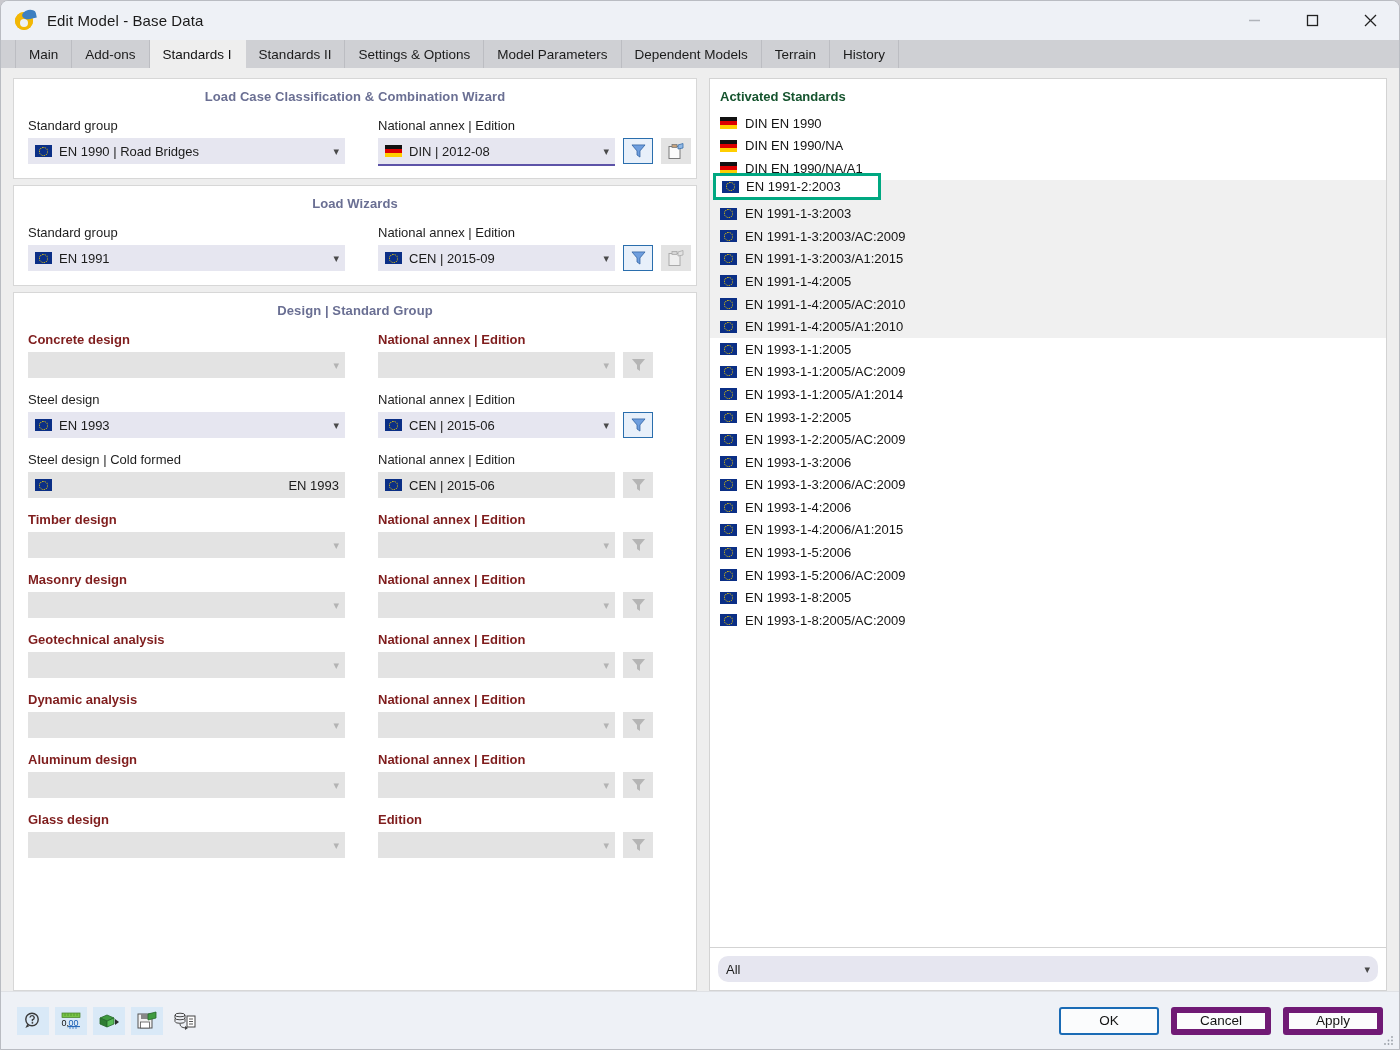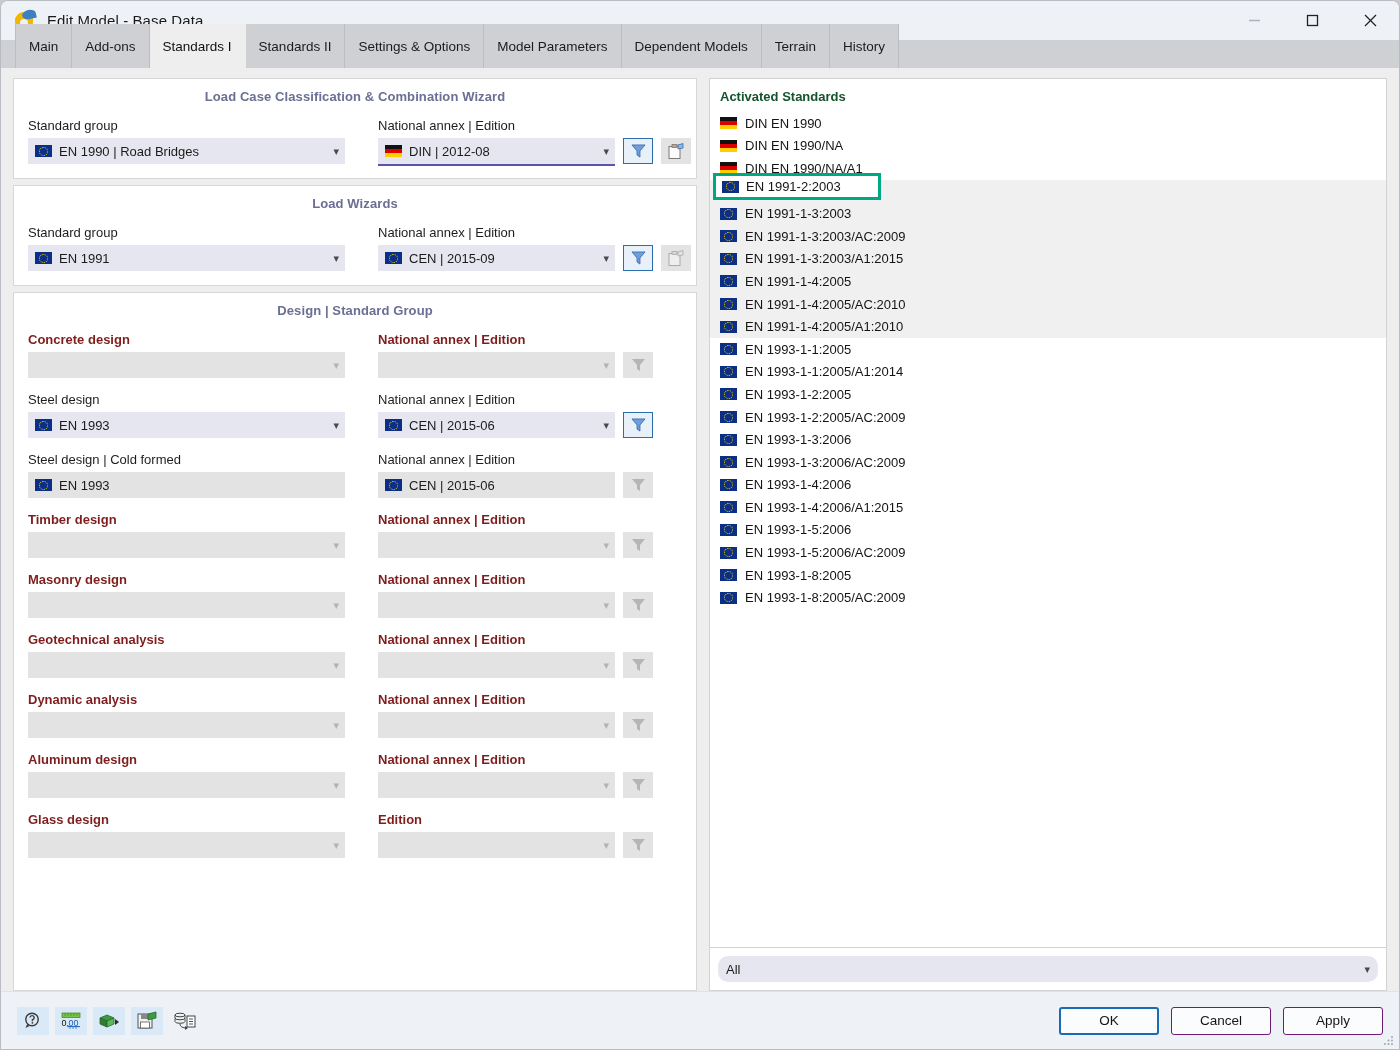--- a/index.html
+++ b/index.html
@@ -56,21 +56,21 @@
 
   
   #tabstrip {
     height: 28px; flex: 0 0 28px;
     background: #cfd0d4;
     display: flex; align-items: flex-end;
     padding-left: 14px;
     position: relative;
   }
   .tab {
-    height: 44px; padding: 0 13px;
+    height: 28px; padding: 0 13px;
     display: flex; align-items: center;
     font-size: 13.5px; color: #1b1b1b;
     background: #cfd0d4;
     border-right: 1px solid #bcbdc2;
     white-space: nowrap;
   }
   .tab:first-child { border-left: 1px solid #bcbdc2; }
   .tab.active {
     background: #eeeeee; border-right-color: #eeeeee;
     color: #111;
@@ -107,21 +107,21 @@
     white-space: nowrap;
   }
   .fieldlabel.dim { color: #7f1d1d; font-weight: bold; }
 
   .combo {
     height: 26px; background: #e6e6f0;
     display: flex; align-items: center;
     padding: 0 6px 0 7px; position: relative;
     font-size: 13px; color: #1b1b1b;
   }
-  .combo.w317 { width: 317px; }
+  .combo.w317 { width: 317px; justify-content: space-between; }
   .combo.w237 { width: 237px; }
   .combo.disabled { background: #e3e3e3; color: #9a9a9a; }
   .combo .chev {
     margin-left: auto; color: #4a4a4a; font-size: 11px; line-height: 1;
     padding-left: 6px;
   }
   .combo.disabled .chev { color: #b3b3b3; }
   .combo.focusline::after {
     content: ""; position: absolute; left: 0; right: 0; bottom: -2px; height: 2px;
     background: #5d53a8;
@@ -189,21 +189,21 @@
     position: relative;
   }
   #footer-tools { display: flex; gap: 6px; align-items: center; }
   .toolbtn {
     width: 32px; height: 28px; background: #d9e9f7;
     display: flex; align-items: center; justify-content: center;
   }
   .toolbtn.nobg { background: transparent; }
   #footer-buttons { margin-left: auto; display: flex; gap: 12px; }
   .btn {
-    width: 100px; height: 28px; border: 1px solid #701a75; background: #fbfcfd;
+    width: 100px; height: 28px; border: 6px solid #701a75; background: #fbfcfd;
     font-size: 13.5px; color: #141414; border-radius: 3px;
     display: flex; align-items: center; justify-content: center;
   }
   .btn.primary { border: 2px solid #1a6bb5; }
   #grip { position: absolute; right: 4px; bottom: 3px; width: 12px; height: 12px; }
 </style>
 </head>
 <body>
 
 <div id="window">
@@ -617,20 +617,26 @@
             <span class="flag eu">
               <span class="stars"></span>
             </span>
             <span>EN 1991-1-4:2005/A1:2010</span>
           </div>
         <div class="li">
             <span class="flag eu">
               <span class="stars"></span>
             </span>
             <span>EN 1993-1-1:2005</span>
+          </div>
+        <div class="li">
+            <span class="flag eu">
+              <span class="stars"></span>
+            </span>
+            <span>EN 1993-1-1:2005/AC:2009</span>
           </div>
         <div class="li">
             <span class="flag eu">
               <span class="stars"></span>
             </span>
             <span>EN 1993-1-1:2005/A1:2014</span>
           </div>
         <div class="li">
             <span class="flag eu">
               <span class="stars"></span>

